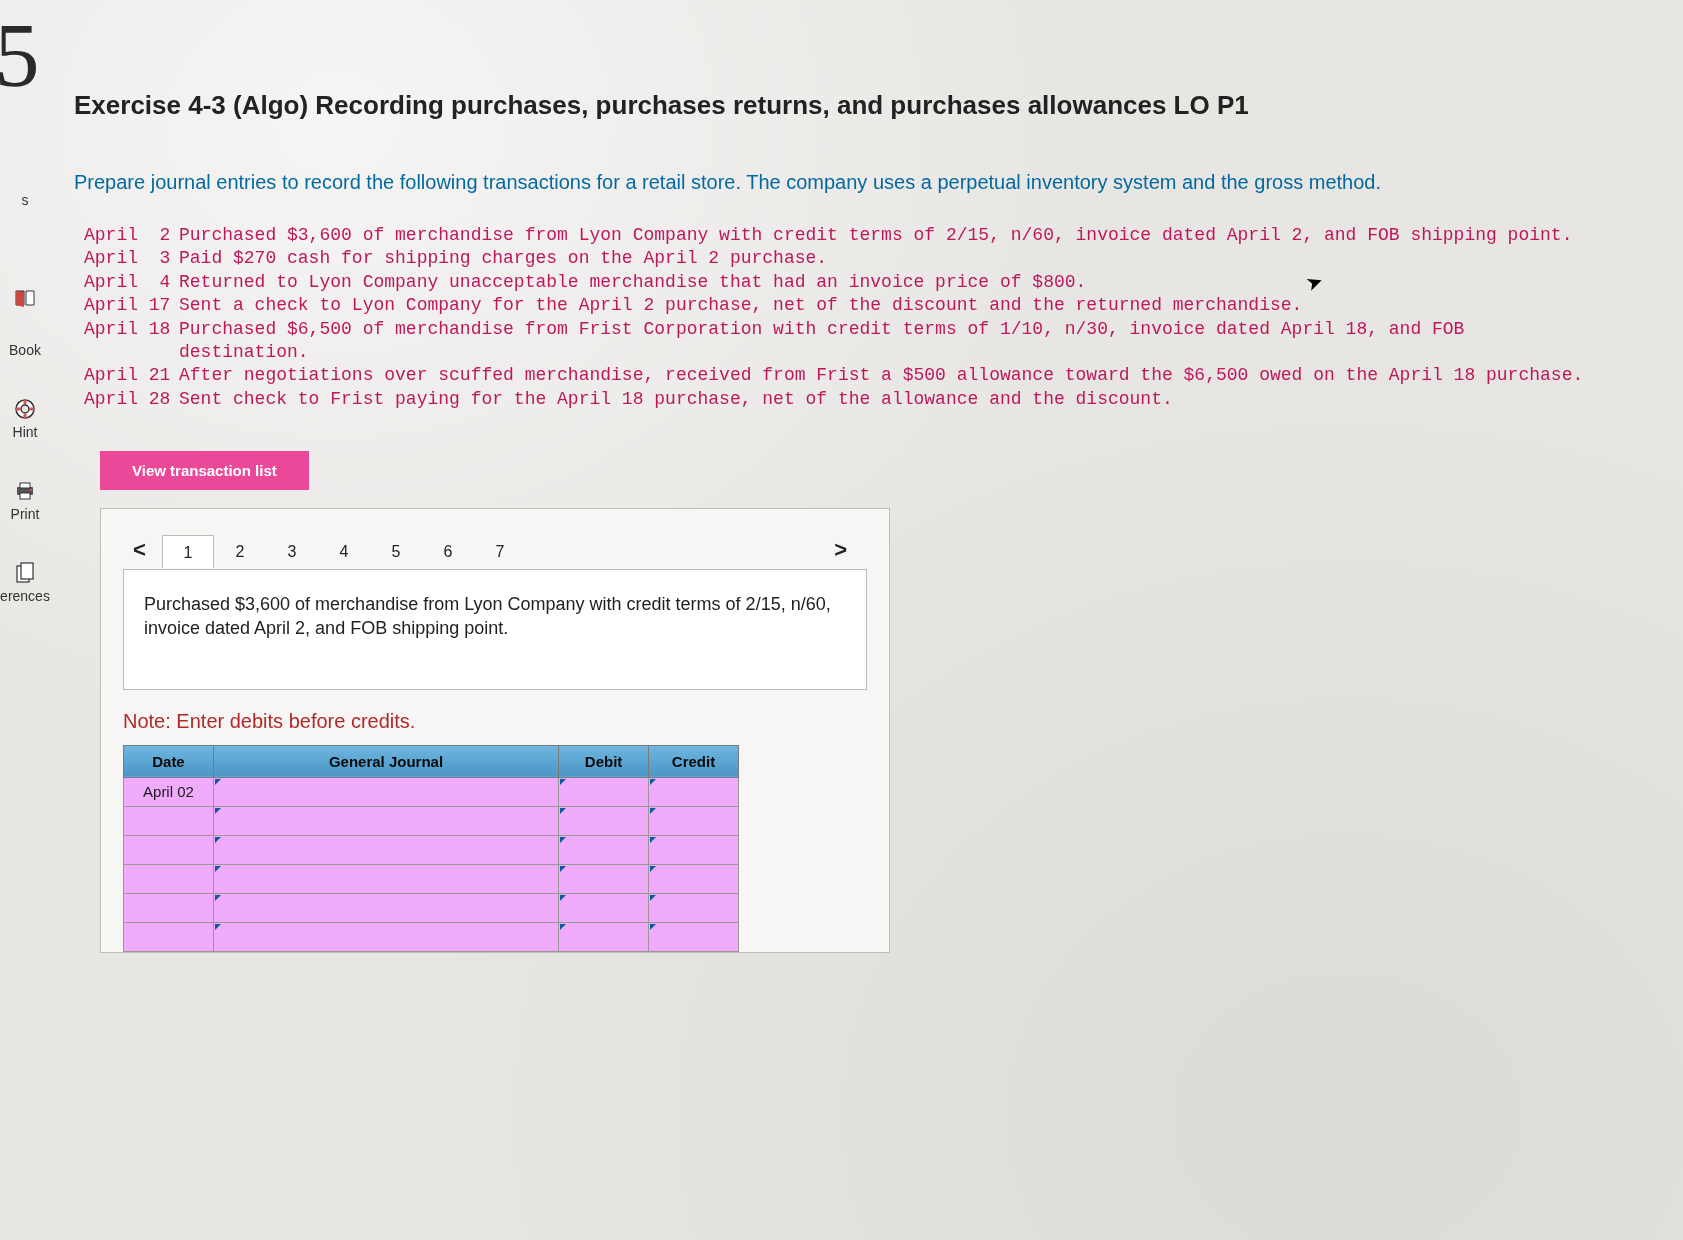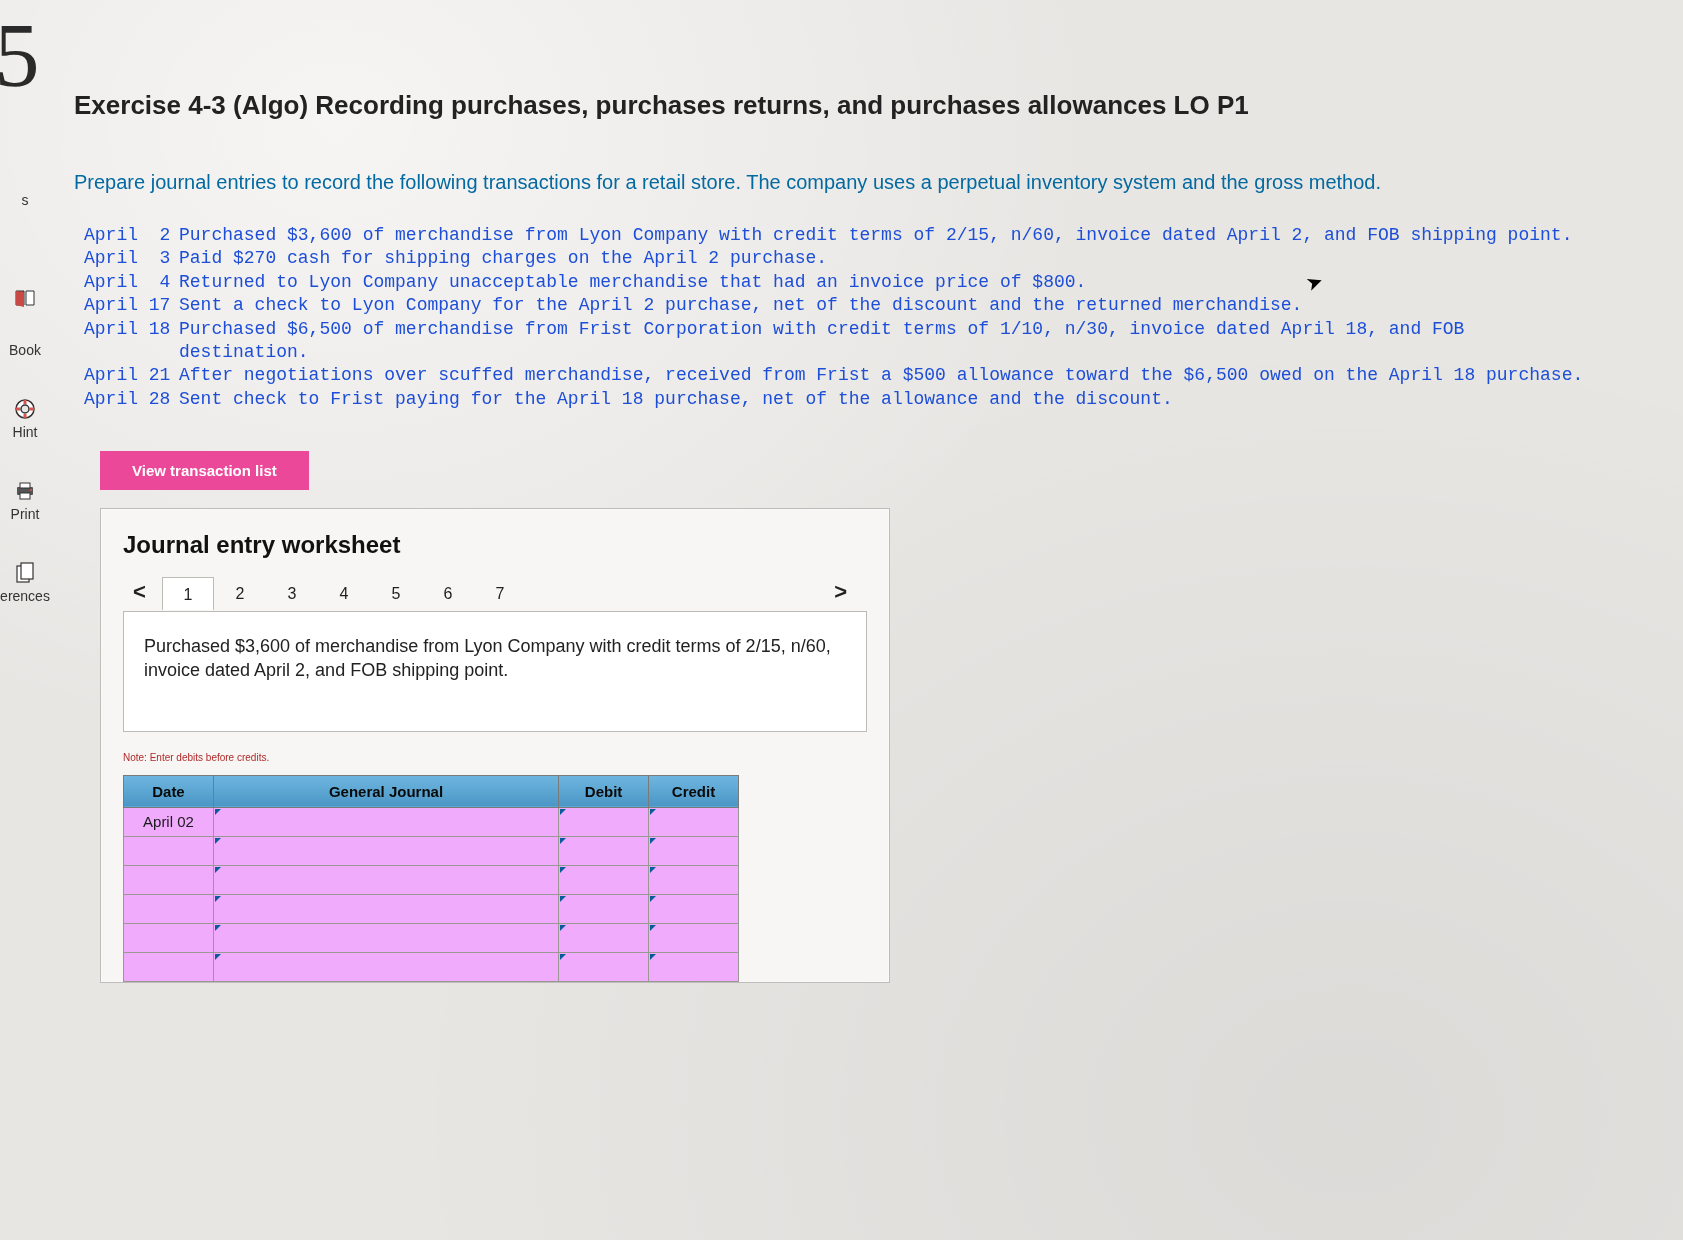--- a/index.html
+++ b/index.html
@@ -67,21 +67,21 @@
     font-size: 20px;
     color: #0369a1;
     line-height: 1.35;
     margin-bottom: 28px;
     max-width: 1480px;
   }
   .trans-block {
     font-family: 'Courier New', Courier, monospace;
     font-size: 18px;
     line-height: 1.3;
-    color: #1d4ed8;
+    color: #be185d;
     margin-left: 10px;
     margin-bottom: 40px;
   }
   .trans-row { display: flex; }
   .trans-date {
     width: 95px;
     flex-shrink: 0;
     white-space: pre;
     text-align: left;
   }
@@ -154,21 +154,21 @@
     border: 1px solid #bdbbb7;
     background: #fff;
     padding: 22px 20px 48px 20px;
     font-size: 18px;
     color: #222;
     line-height: 1.35;
     border-top-left-radius: 0;
   }
   .note {
     color: #b02a2a;
-    font-size: 10px;
+    font-size: 20px;
     padding: 20px 22px 12px 22px;
   }
 
   
   .jrnl {
     margin: 0 22px;
     border-collapse: collapse;
     width: 616px;
   }
   .jrnl th {
@@ -308,21 +308,20 @@
       </div>
       <div class="trans-row">
         <div class="trans-date">April 28</div>
         <div class="trans-desc">Sent check to Frist paying for the April 18 purchase, net of the allowance and the discount.</div>
       </div>
     </div>
 
   <button class="view-btn">View transaction list</button>
 
   <div class="card">
-    <div class="card-title">Journal entry worksheet</div>
 
     <div class="tab-row">
       <span class="chev">&lt;</span>
       <div class="tabs" id="tabs">
           <div class="tab active">1</div>
           <div class="tab">2</div>
           <div class="tab">3</div>
           <div class="tab">4</div>
           <div class="tab">5</div>
           <div class="tab">6</div>

